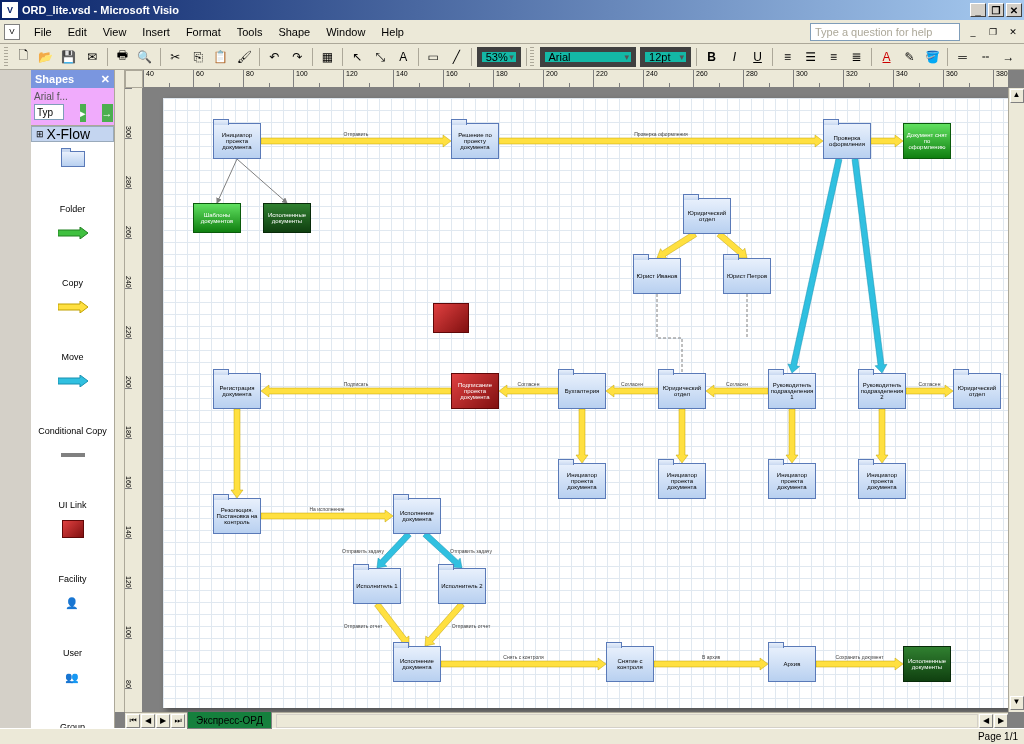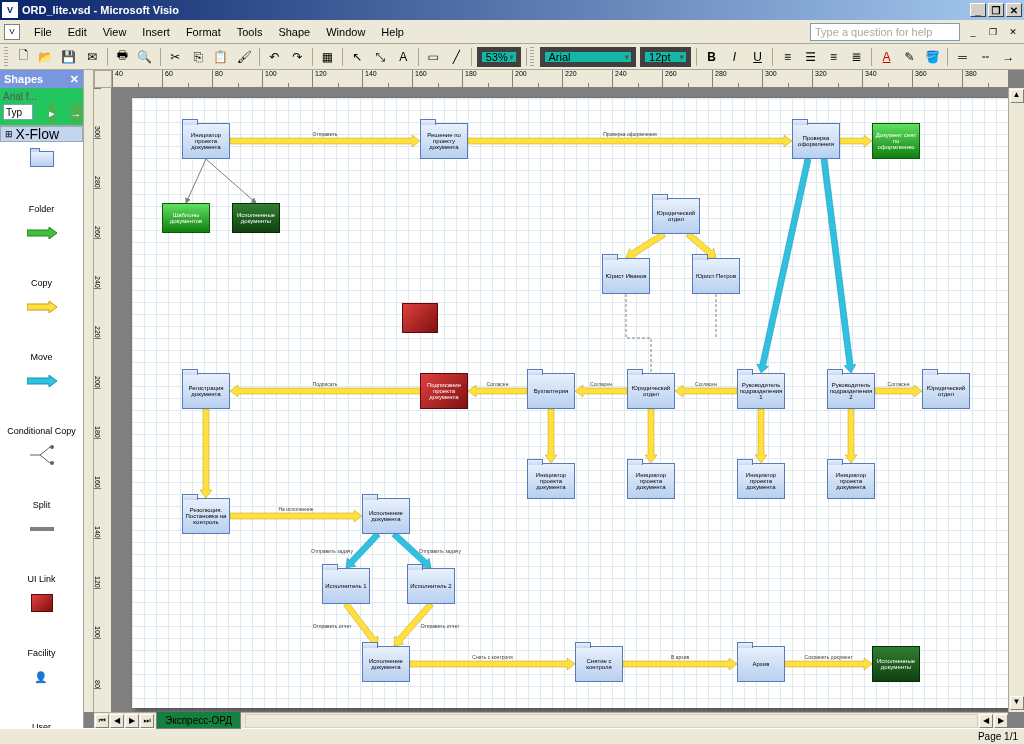--- a/index.html
+++ b/index.html
@@ -18,21 +18,21 @@
 
 .toolbar { height: 26px; background: #ece9d8; display: flex; align-items: center; padding: 0 4px; border-bottom: 1px solid #aca899; }
 .toolbar .tbtn { width: 22px; height: 22px; display: flex; align-items: center; justify-content: center; cursor: pointer; border: 1px solid transparent; margin: 0 1px; font-size: 12px; }
 .toolbar .sep { width: 1px; height: 18px; background: #aca899; margin: 0 3px; }
 .toolbar .combo { height: 20px; border: 5px solid #404040; background: #14b8a6; padding: 0 16px 0 4px; display: flex; align-items: center; position: relative; margin: 0 2px; font-size: 11px; }
 .toolbar .combo::after { content: "▾"; position: absolute; right: 2px; font-size: 9px; color: #555; }
 .toolbar .grip { width: 4px; height: 20px; background: repeating-linear-gradient(to bottom, #aca899 0 1px, transparent 1px 3px); margin-right: 4px; }
 
 .workspace { display: flex; height: 658px; }
 
-.shapes-pane { width: 84px; background: #22c55e; border-right: 1px solid #aca899; display: flex; flex-direction: column; }
+.shapes-pane { width: 84px; background: #f0abfc; border-right: 1px solid #aca899; display: flex; flex-direction: column; margin-left: 31px; }
 .shapes-pane .hdr { height: 18px; background: #7a96df; color: #fff; display: flex; align-items: center; padding: 0 4px; font-size: 11px; font-weight: bold; }
 .shapes-pane .hdr .close { margin-left: auto; cursor: pointer; }
 .shapes-pane .search { padding: 3px; border-bottom: 1px solid #aca899; }
 .shapes-pane .search-lbl { font-size: 10px; color: #555; }
 .shapes-pane .search-row { display: flex; gap: 16px; margin-top: 2px; }
 .shapes-pane .search-row input { width: 30px; height: 16px; border: 1px solid #7f9db9; font-size: 10px; padding:0 2px; }
 .shapes-pane .search-row .go { width: 18px; height: 18px; background: #4caf50; color: #fff; display: flex; align-items: center; justify-content: center; font-size: 11px; cursor: pointer; }
 .shapes-pane .stencil-hdr { height: 16px; background: #c4d5f0; border: 1px solid #9ab; padding: 0 4px; font-size: 14px; display: flex; align-items: center; cursor: pointer; }
 .shapes-pane .stencil-hdr::before { content:"⊞"; margin-right:3px; font-size:9px; }
 .shapes-pane .shapelist { flex: 1; background: #fff; overflow: hidden; padding: 2px; }
@@ -204,30 +204,20 @@
           </div>
           <span class="lbl">Move</span>
         </div>
       <div class="shp">
           <div class="ico">
             <svg width="30" height="12">
               <polygon points="0,3 22,3 22,0 30,6 22,12 22,9 0,9" fill="#30c0e0" stroke="#1890b0"></polygon>
             </svg>
           </div>
           <span class="lbl">Conditional Copy</span>
-        </div>
-      <div class="shp">
-          <div class="ico">
-            <svg width="24" height="20">
-              <path d="M0 10 L10 10 M10 10 L20 2 M10 10 L20 18" stroke="#606060" fill="none"></path>
-              <circle cx="22" cy="2" r="2" fill="#606060"></circle>
-              <circle cx="22" cy="18" r="2" fill="#606060"></circle>
-            </svg>
-          </div>
-          <span class="lbl">Split</span>
         </div>
       <div class="shp">
           <div class="ico">
             <div style="width:24px;height:4px;background:#808080"></div>
           </div>
           <span class="lbl">UI Link</span>
         </div>
       <div class="shp">
           <div class="ico">
             <div style="width:22px;height:18px;background:linear-gradient(135deg,#e04040,#801010);border:1px solid #600808"></div>

